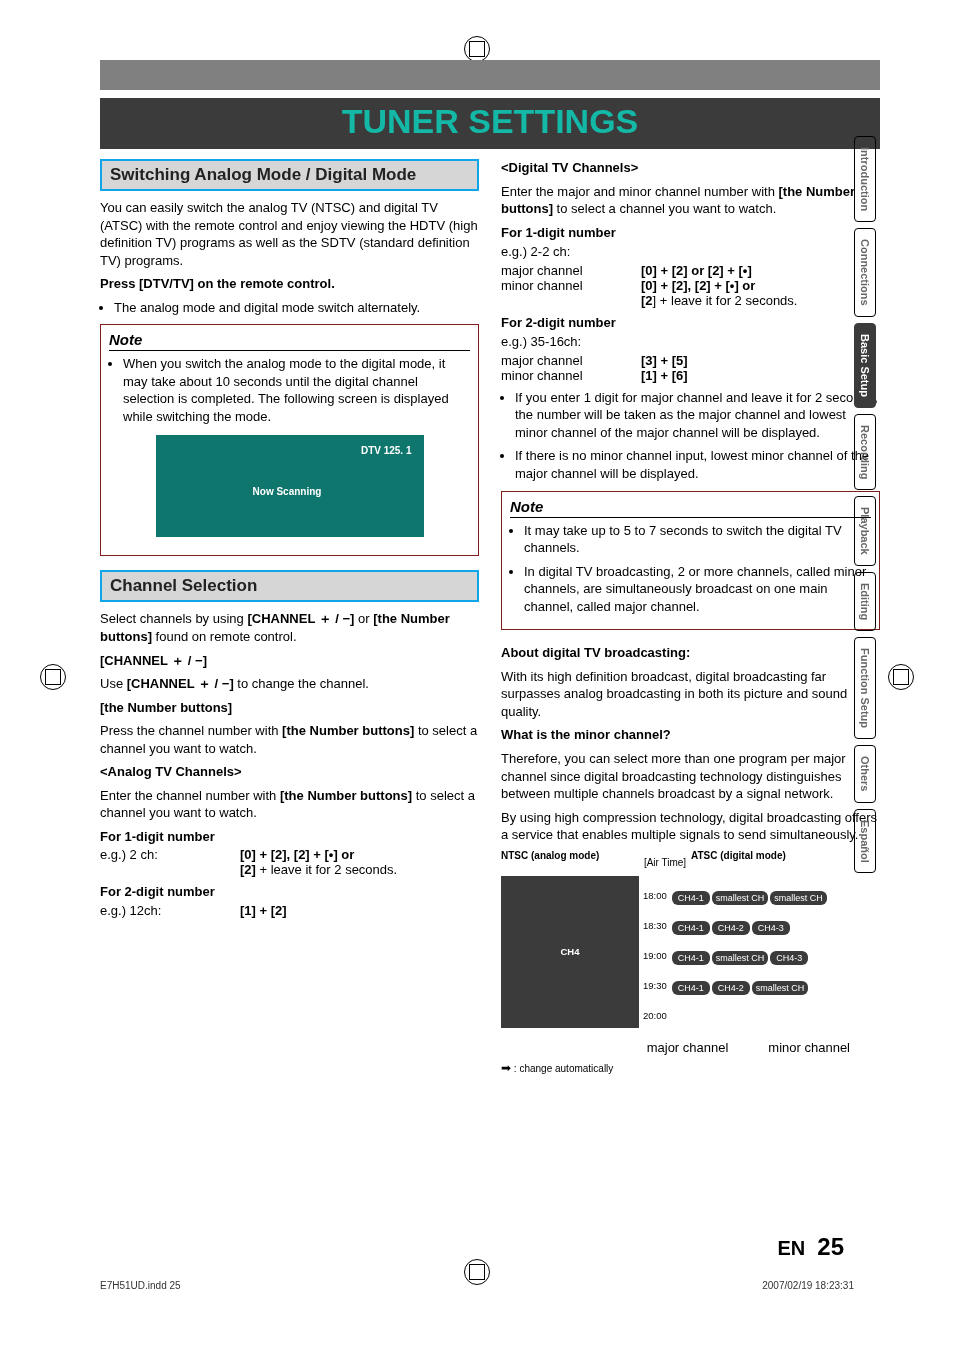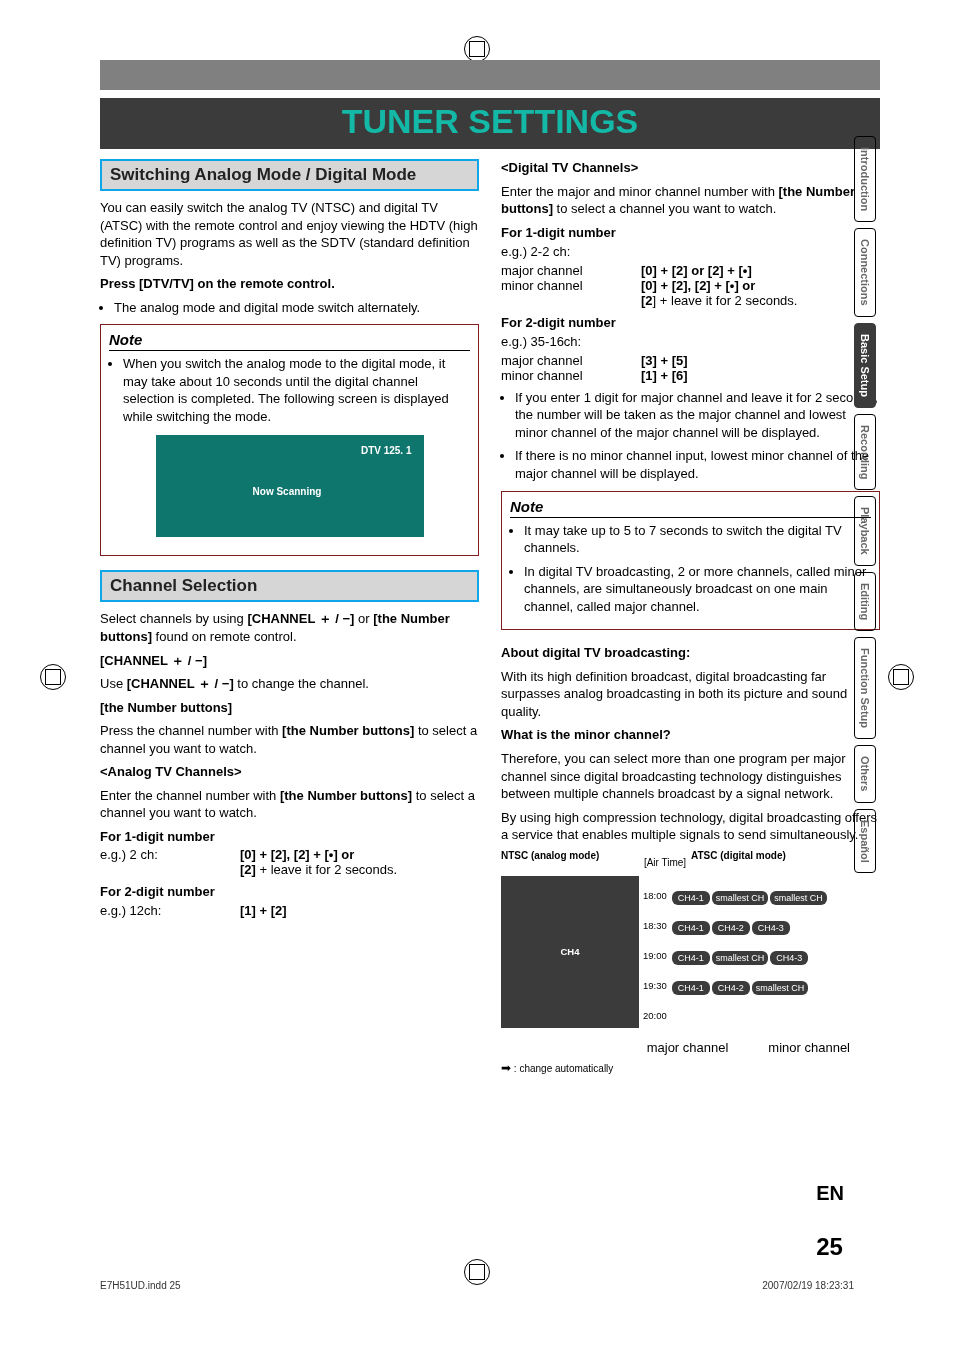--- a/index.html
+++ b/index.html
@@ -117,21 +117,21 @@
 
   .legend { font-size:10px; margin-top:6px; }
   .legend-row{ display:flex; gap:40px; justify-content:flex-end; margin-right:30px;}
 
   .pgnum {
     position:absolute;
     bottom: 90px;
     right: 110px;
     font-size:24px;
     font-weight:800;
-    display:flex; gap:28px; align-items:baseline;flex-direction:column;
+    display:flex; gap:12px; align-items:baseline;
   }
   .pgnum .en{ font-size:20px; }
   .foot {
     position:absolute;
     bottom: 60px;
     left: 100px;
     right: 100px;
     display:flex;
     justify-content:space-between;
     font-size:10px;

